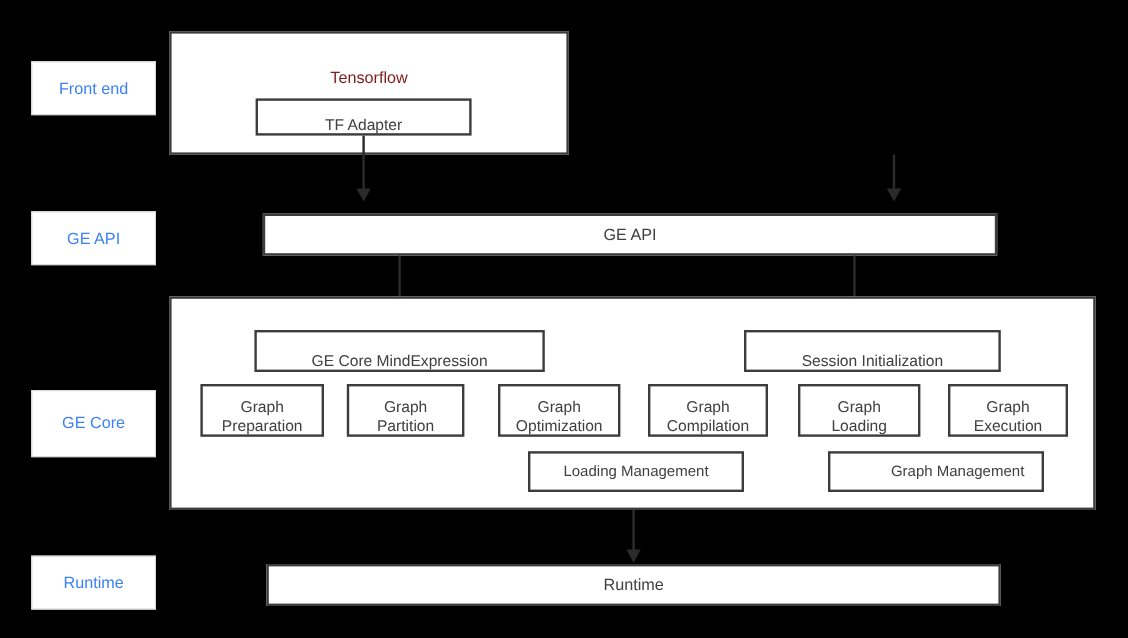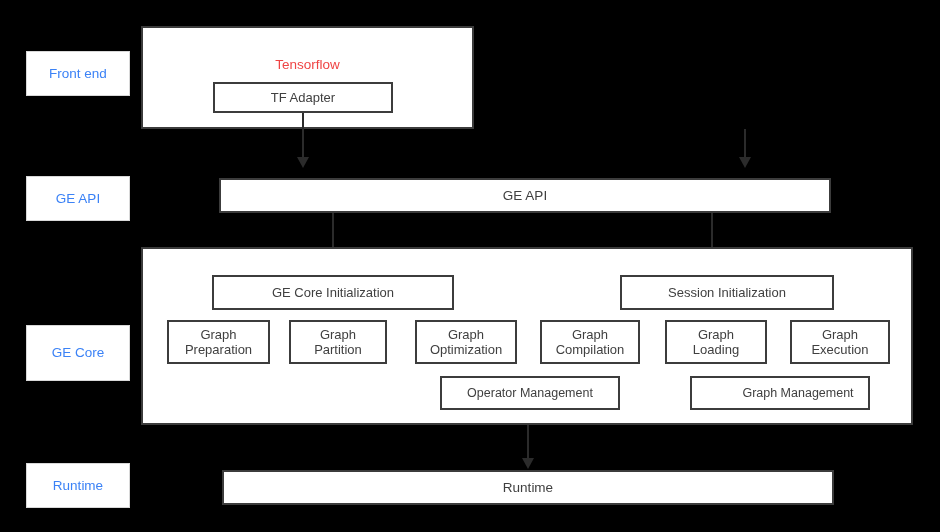--- a/index.html
+++ b/index.html
@@ -36,28 +36,29 @@
   }
   
   .frame {
     border: 2px solid #3c3c3c;
     align-items: flex-start;
     justify-content: center;
   }
   .frame > .frame-title {
     margin-top: 29px;
     font-size: 13.5px;
-    color: #ef4444;
+    color: #7f1d1d;
   }
   .bar {
     font-size: 13.5px;
   }
   .inner {
     font-size: 13px;
     border: 2px solid #3c3c3c;
+    align-items: flex-end;
   }
   .inner-sm {
     font-size: 12.5px;
     border: 2px solid #3c3c3c;
   }
   
   .conn {
     position: absolute;
     background: #2b2b2b;
     width: 2px;
@@ -113,21 +114,21 @@
 
   <div class="conn" style="left:332px; top:213px; height:39px;"></div>
   <div class="arrowhead" style="left:327px; top:249px;"></div>
 
   <div class="conn" style="left:711px; top:213px; height:39px;"></div>
   <div class="arrowhead" style="left:706px; top:249px;"></div>
 
   <div class="box frame" style="left:141px; top:247px; width:772px; height:178px;"></div>
 
   <div class="box inner" style="left:212px; top:275px; width:242px; height:35px;">
-    <span>GE Core Initialization</span>
+    <span>GE Core MindExpression</span>
   </div>
 
   <div class="box inner" style="left:620px; top:275px; width:214px; height:35px;">
     <span>Session Initialization</span>
   </div>
 
   <div class="box inner" style="left:167px; top:320px; width:103px; height:44px;">
     <span>Graph
 Preparation</span>
   </div>
@@ -146,21 +147,21 @@
   <div class="box inner" style="left:665px; top:320px; width:102px; height:44px;">
     <span>Graph
 Loading</span>
   </div>
   <div class="box inner" style="left:790px; top:320px; width:100px; height:44px;">
     <span>Graph
 Execution</span>
   </div>
 
   <div class="box inner-sm" style="left:440px; top:376px; width:180px; height:34px;">
-    <span>Operator Management</span>
+    <span>Loading Management</span>
   </div>
   <div class="box inner-sm" style="left:690px; top:376px; width:180px; height:34px;padding-left:36px;">
     <span>Graph Management</span>
   </div>
 
   <div class="conn" style="left:527px; top:425px; height:35px;"></div>
   <div class="arrowhead" style="left:522px; top:458px;"></div>
 
   <div class="box bar" style="left:222px; top:470px; width:612px; height:35px;">
     <span>Runtime</span>

